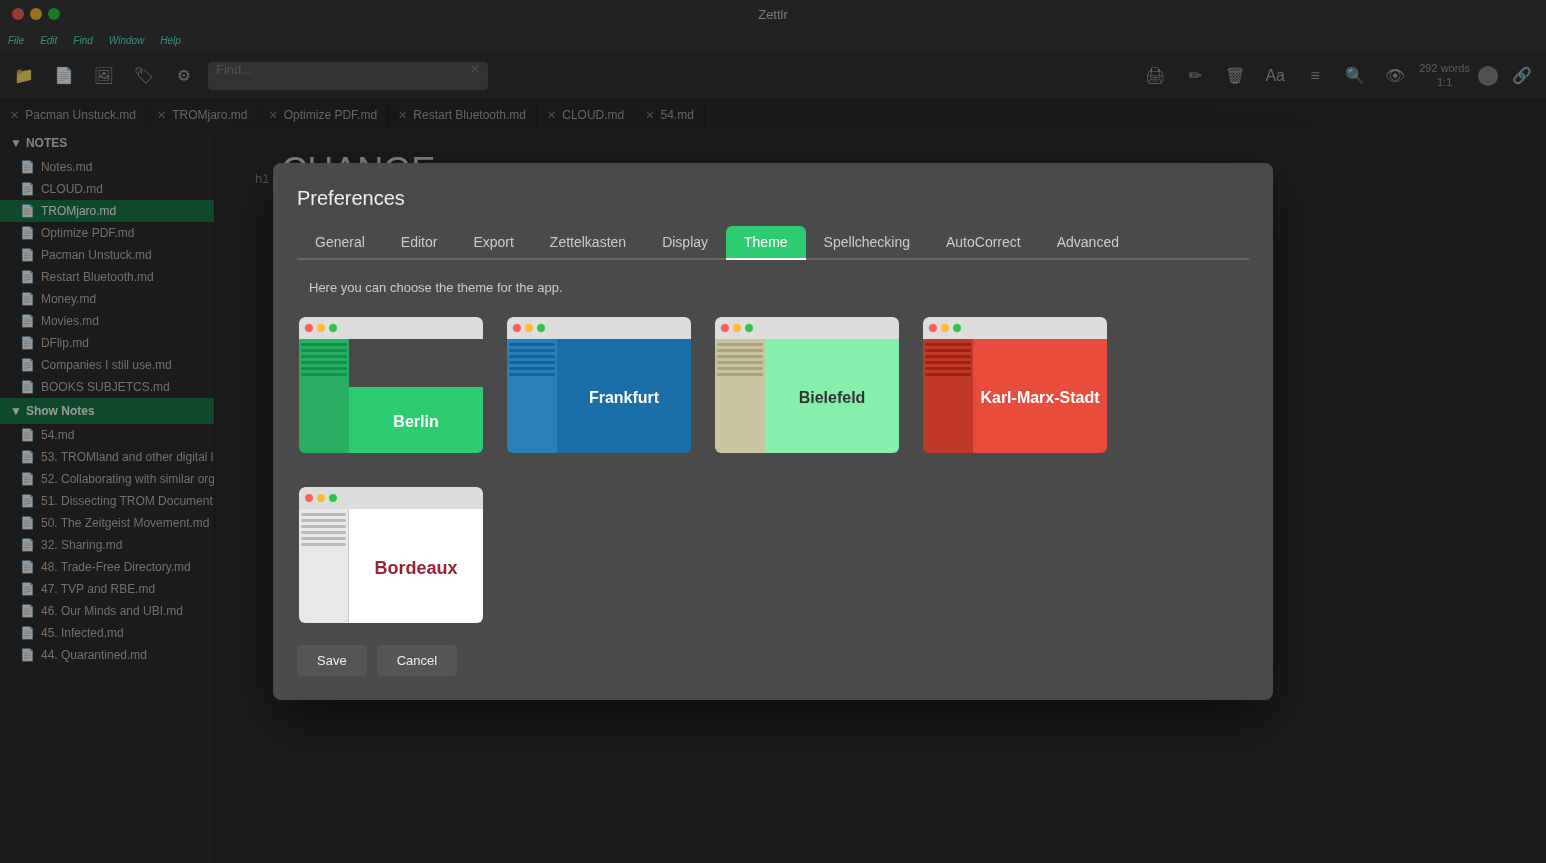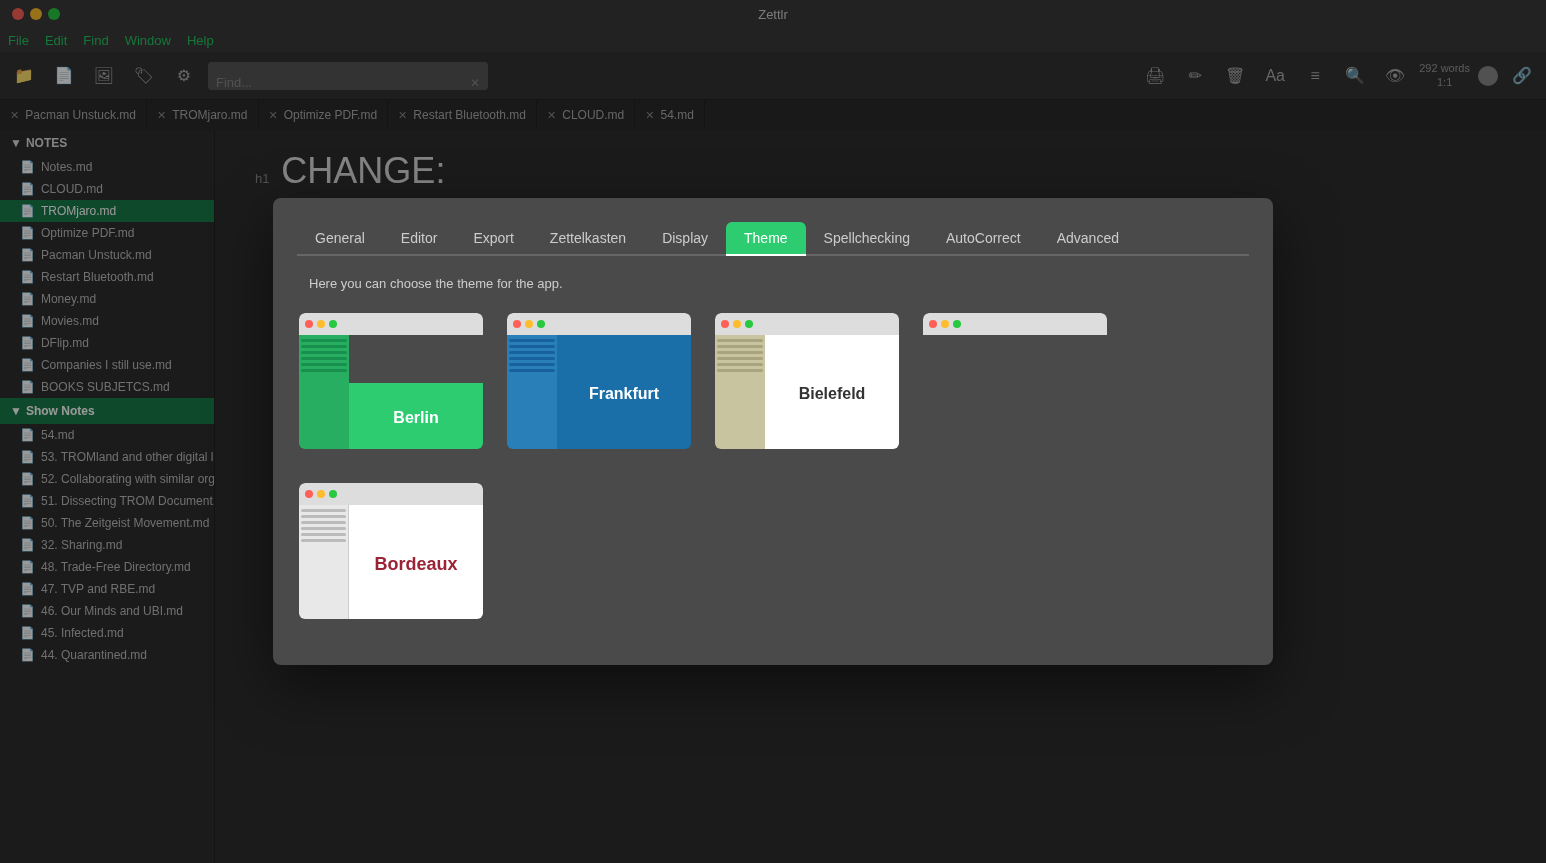--- a/index.html
+++ b/index.html
@@ -46,23 +46,24 @@
     .menubar {
       width: 100%;
       height: 24px;
       background: #3a3a3a;
       display: flex;
       align-items: center;
       padding: 0 8px;
       gap: 16px;
     }
     .menubar-item {
-      color: #22c55e;
-      font-size: 13px;
-      cursor: pointer;
+      color: #5eead4;
+      font-size: 10px;
+      cursor: pointer;
+      font-style: italic;
     }
 
     
     .toolbar {
       width: 100%;
       height: 48px;
       background: #333;
       display: flex;
       align-items: center;
       padding: 0 8px;
@@ -80,21 +81,21 @@
       cursor: pointer;
       border-radius: 4px;
     }
     .search-bar {
       flex: 1;
       max-width: 280px;
       height: 28px;
       background: #555;
       border-radius: 4px;
       display: flex;
-      align-items: flex-end;
+      align-items: flex-start;
       padding: 0 8px;
       color: #aaa;
       font-size: 13px;
     }
     .toolbar-spacer { flex: 1; }
     .toolbar-right {
       display: flex;
       align-items: center;
       gap: 8px;
     }
@@ -319,21 +320,21 @@
     .frankfurt-chrome { background: #ddd; }
     .frankfurt-sidebar { background: #2980b9; }
     .frankfurt-sidebar-line { background: rgba(0,50,120,0.4); }
     .frankfurt-main { background: #1a6fa8; }
     .frankfurt-label { color: #fff; }
 
     
     .bielefeld-chrome { background: #ddd; }
     .bielefeld-sidebar { background: #c8c4a0; }
     .bielefeld-sidebar-line { background: rgba(100,90,50,0.3); }
-    .bielefeld-main { background: #ffffff; }
+    .bielefeld-main { background: #86efac; }
     .bielefeld-label { color: #333; font-weight: 700; }
 
     
     .kms-chrome { background: #ddd; }
     .kms-sidebar { background: #c0392b; }
     .kms-sidebar-line { background: rgba(100,0,0,0.4); }
     .kms-main { background: #e74c3c; }
     .kms-label { color: #fff; }
 
     
@@ -546,20 +547,21 @@
   <div class="editor-area">
     <div class="editor-content">
       <div style="color:#888;font-size:13px;display:inline;">h1</div>
       <span class="editor-h1" style="margin-left:8px;">CHANGE:</span>
     </div>
   </div>
 </div>
 
 <div class="overlay">
   <div class="preferences-dialog">
+    <div class="prefs-title">Preferences</div>
 
     <div class="prefs-tabs">
       <div class="prefs-tab">General</div>
       <div class="prefs-tab">Editor</div>
       <div class="prefs-tab">Export</div>
       <div class="prefs-tab">Zettelkasten</div>
       <div class="prefs-tab">Display</div>
       <div class="prefs-tab active">Theme</div>
       <div class="prefs-tab">Spellchecking</div>
       <div class="prefs-tab">AutoCorrect</div>
@@ -632,20 +634,33 @@
           </div>
         </div>
       </div>
 
       <div class="theme-card">
         <div class="card-chrome kms-chrome">
           <div class="card-dot" style="background:#ff5f57;"></div>
           <div class="card-dot" style="background:#febc2e;"></div>
           <div class="card-dot" style="background:#28c840;"></div>
         </div>
+        <div class="card-body" style="height:118px;">
+          <div class="card-sidebar kms-sidebar">
+            <div class="card-sidebar-line kms-sidebar-line"></div>
+            <div class="card-sidebar-line kms-sidebar-line"></div>
+            <div class="card-sidebar-line kms-sidebar-line"></div>
+            <div class="card-sidebar-line kms-sidebar-line"></div>
+            <div class="card-sidebar-line kms-sidebar-line"></div>
+            <div class="card-sidebar-line kms-sidebar-line"></div>
+          </div>
+          <div class="card-main kms-main">
+            <span class="card-label kms-label">Karl-Marx-Stadt</span>
+          </div>
+        </div>
       </div>
 
     </div>
 
     <div class="theme-grid" style="margin-bottom:20px;align-items:center;">
 
       <div class="theme-card">
         <div class="card-chrome bordeaux-chrome">
           <div class="card-dot" style="background:#ff5f57;"></div>
           <div class="card-dot" style="background:#febc2e;"></div>
@@ -660,14 +675,18 @@
             <div class="card-sidebar-line bordeaux-sidebar-line" style="background:#bbb;"></div>
             <div class="card-sidebar-line bordeaux-sidebar-line" style="background:#bbb;"></div>
           </div>
           <div class="card-main bordeaux-main">
             <span class="card-label bordeaux-label">Bordeaux</span>
           </div>
         </div>
       </div>
     </div>
 
+    <div class="prefs-buttons">
+      <button class="btn-save">Save</button>
+      <button class="btn-cancel">Cancel</button>
+    </div>
   </div>
 </div>
 
 </body></html>

